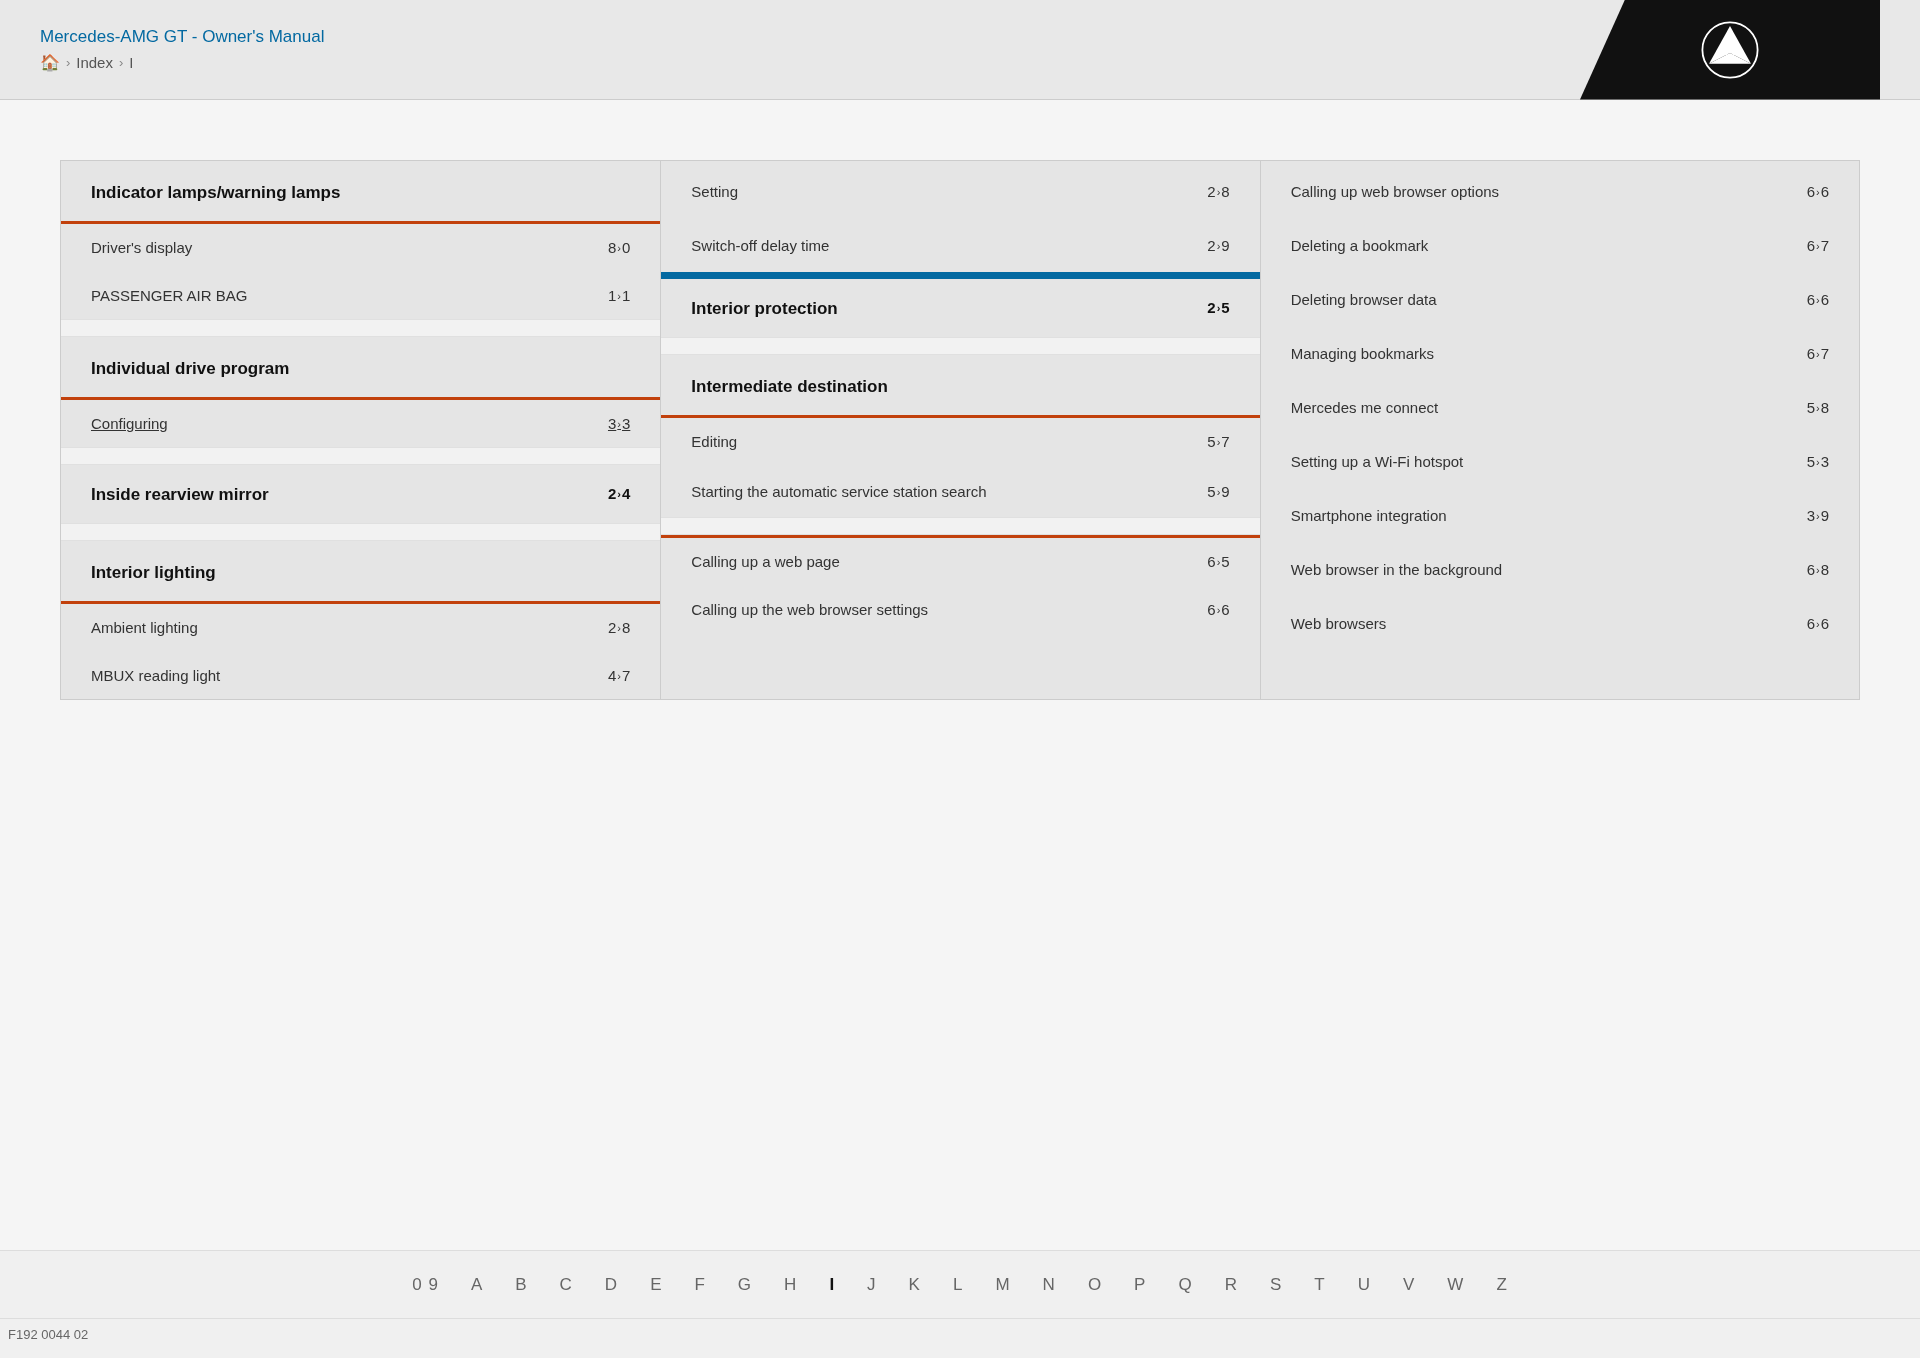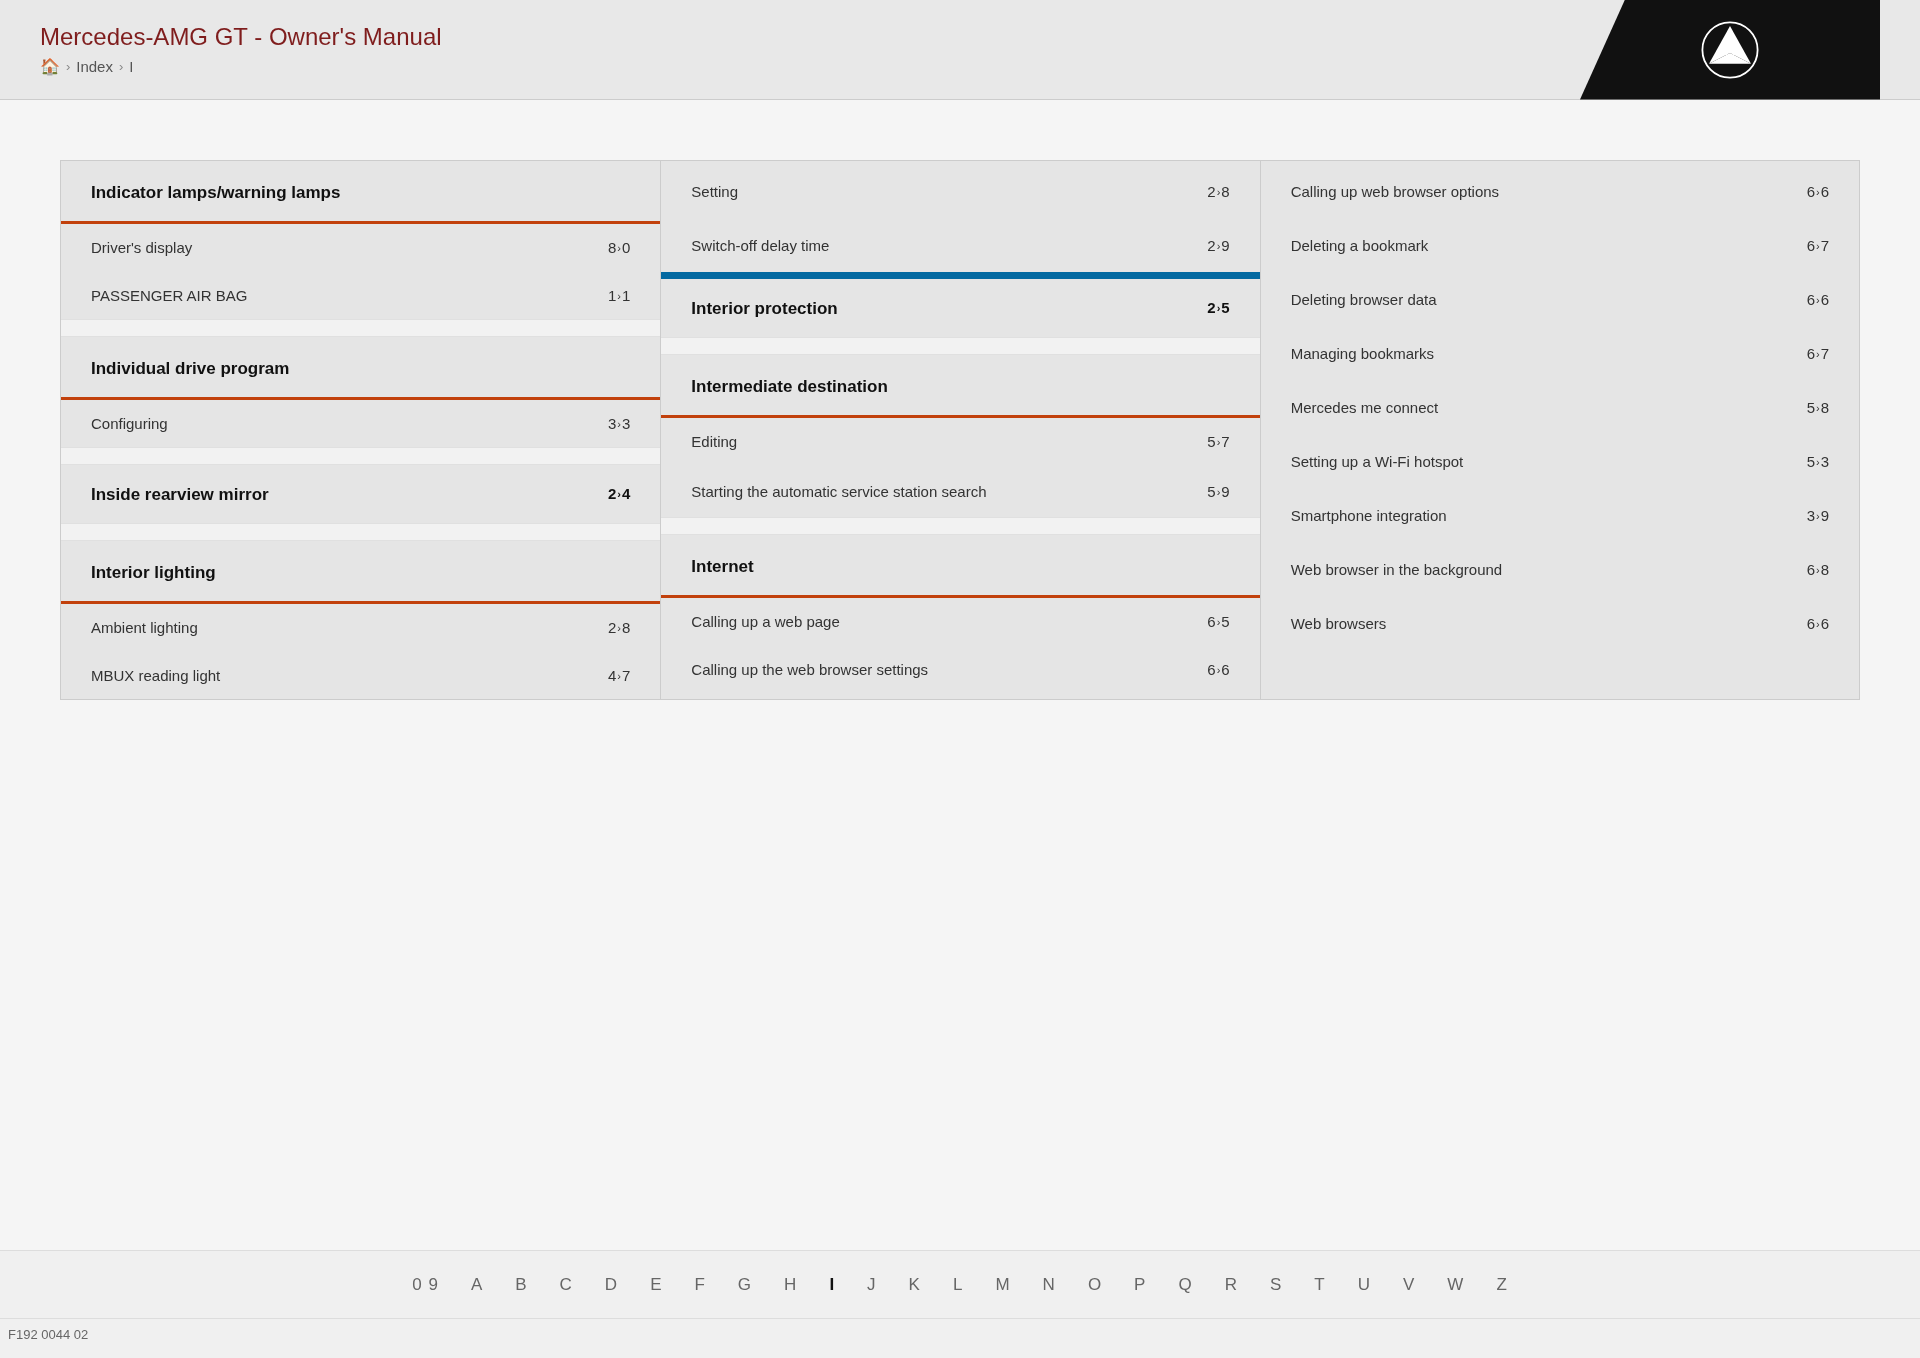--- a/index.html
+++ b/index.html
@@ -17,22 +17,22 @@
       background: #e8e8e8;
       height: 100px;
       display: flex;
       align-items: center;
       justify-content: space-between;
       padding: 0 40px;
       border-bottom: 1px solid #ccc;
     }
     .header-left {}
     .header-title {
-      font-size: 24px;
-      color: #7f1d1d;
+      font-size: 17px;
+      color: #0369a1;
       font-weight: normal;
     }
     .breadcrumb {
       display: flex;
       align-items: center;
       margin-top: 6px;
       font-size: 15px;
       color: #555;
       gap: 6px;
     }
@@ -223,21 +223,21 @@
               <span class="pref">1<span class="pref-arrow">›</span>1</span>
             </div>
           </div>
         </div>
 
         <div class="gap-block"></div>
 
         <div class="idx-section">
           <div class="idx-header">Individual drive program</div>
           <div class="idx-sub-list">
-            <div class="idx-sub-item" style="border-bottom:none;">
+            <div class="idx-sub-item" style="border-bottom:none;text-decoration:underline;">
               <span>Configuring</span>
               <span class="pref">3<span class="pref-arrow">›</span>3</span>
             </div>
           </div>
         </div>
 
         <div class="gap-block"></div>
 
         <div class="idx-section">
           <div class="idx-bold-item" style="border-top:none;">
@@ -293,21 +293,20 @@
             <div class="idx-sub-item" style="border-bottom:none;">
               <span style="max-width:320px; line-height:1.4;">Starting the automatic service station search</span>
               <span class="pref">5<span class="pref-arrow">›</span>9</span>
             </div>
           </div>
         </div>
 
         <div class="gap-block"></div>
 
         <div class="idx-section">
-          <div class="idx-header">Internet</div>
           <div class="idx-sub-list">
             <div class="idx-sub-item">
               <span>Calling up a web page</span>
               <span class="pref">6<span class="pref-arrow">›</span>5</span>
             </div>
             <div class="idx-sub-item" style="border-bottom:none;">
               <span>Calling up the web browser settings</span>
               <span class="pref">6<span class="pref-arrow">›</span>6</span>
             </div>
           </div>

